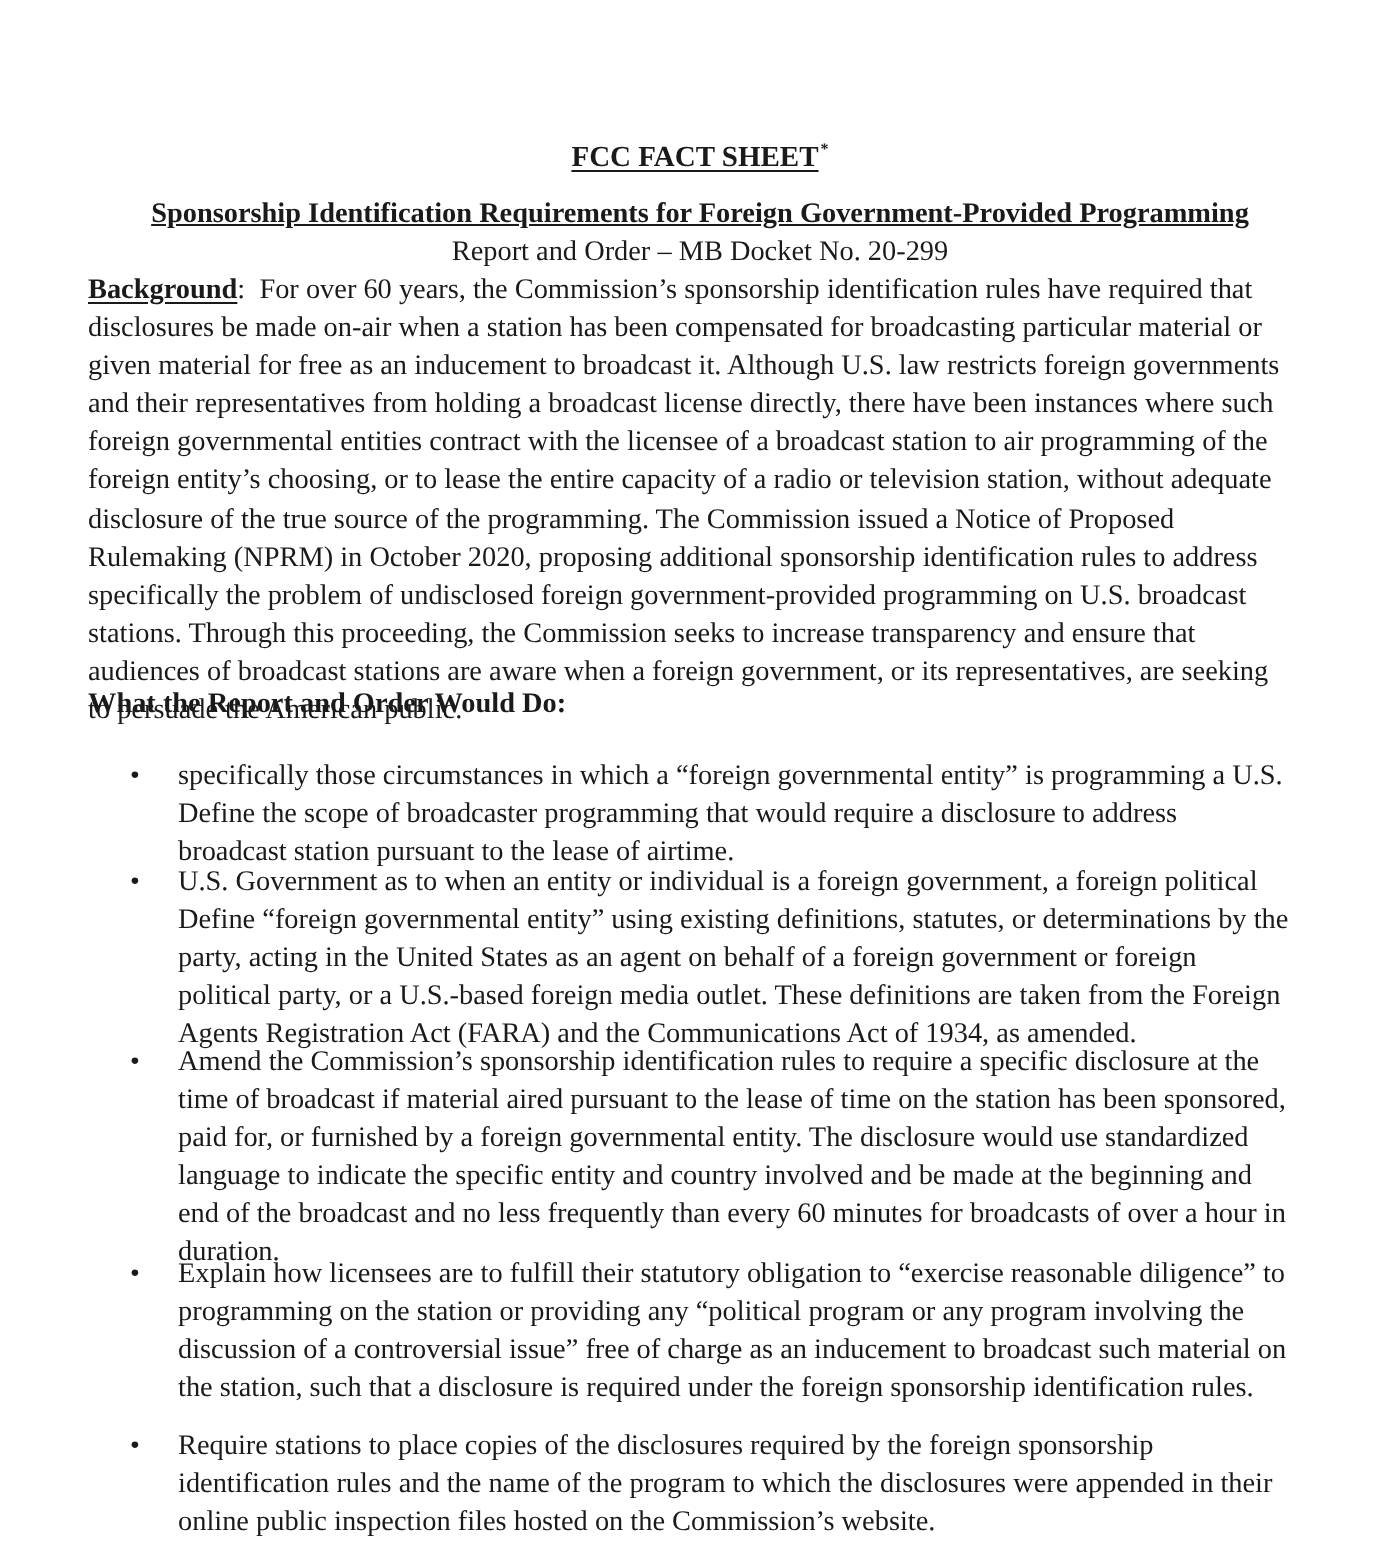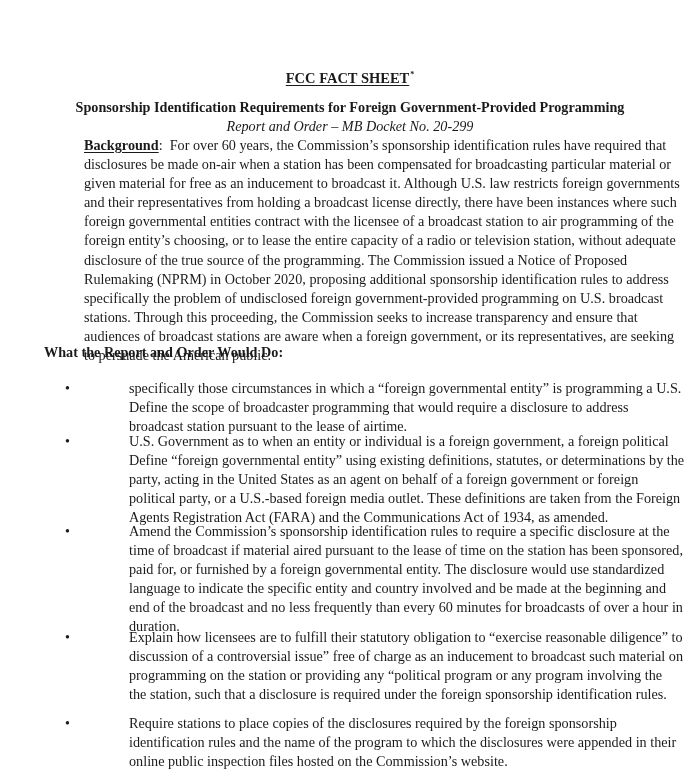--- a/index.html
+++ b/index.html
@@ -42,40 +42,39 @@
   .subtitle {
     position: absolute;
     top: 98px;
     left: 0;
     width: 700px;
     text-align: center;
   }
   .subtitle .s1 {
     display: block;
     font-weight: bold;
+    text-decoration: underline;
   }
   .subtitle .s2 {
     display: block;
-    font-style: italic;
   }
   .background {
     position: absolute;
     top: 136px;
     left: 44px;
     width: 630px;
   }
   .background .lbl {
     font-weight: bold;
     text-decoration: underline;
     text-underline-offset: 2px;
   }
   .line {
     display: block;
     white-space: nowrap;
-    margin-left: 40px;
   }
   .section-head {
     position: absolute;
     top: 343px;
     left: 44px;
     font-weight: bold;
     text-underline-offset: 2px;
   }
   .bullets {
     position: absolute;
@@ -149,22 +148,22 @@
       <span class="line">time of broadcast if material aired pursuant to the lease of time on the station has been sponsored,</span>
       <span class="line">paid for, or furnished by a foreign governmental entity.  The disclosure would use standardized</span>
       <span class="line">language to indicate the specific entity and country involved and be made at the beginning and</span>
       <span class="line">end of the broadcast and no less frequently than every 60 minutes for broadcasts of over a hour in</span>
       <span class="line">duration.</span>
     </div>
 
     <div class="bullet" style="top:628px;">
       <span class="dot">•</span>
       <span class="line">Explain how licensees are to fulfill their statutory obligation to “exercise reasonable diligence” to</span>
+      <span class="line">programming on the station or providing any “political program or any program involving the</span>
       <span class="line">discussion of a controversial issue” free of charge as an inducement to broadcast such material on</span>
-      <span class="line">programming on the station or providing any “political program or any program involving the</span>
       <span class="line">the station, such that a disclosure is required under the foreign sponsorship identification rules.</span>
     </div>
 
     <div class="bullet" style="top:714px;">
       <span class="dot">•</span>
       <span class="line">Require stations to place copies of the disclosures required by the foreign sponsorship</span>
       <span class="line">identification rules and the name of the program to which the disclosures were appended in their</span>
       <span class="line">online public inspection files hosted on the Commission’s website.</span>
     </div>
   </div>

